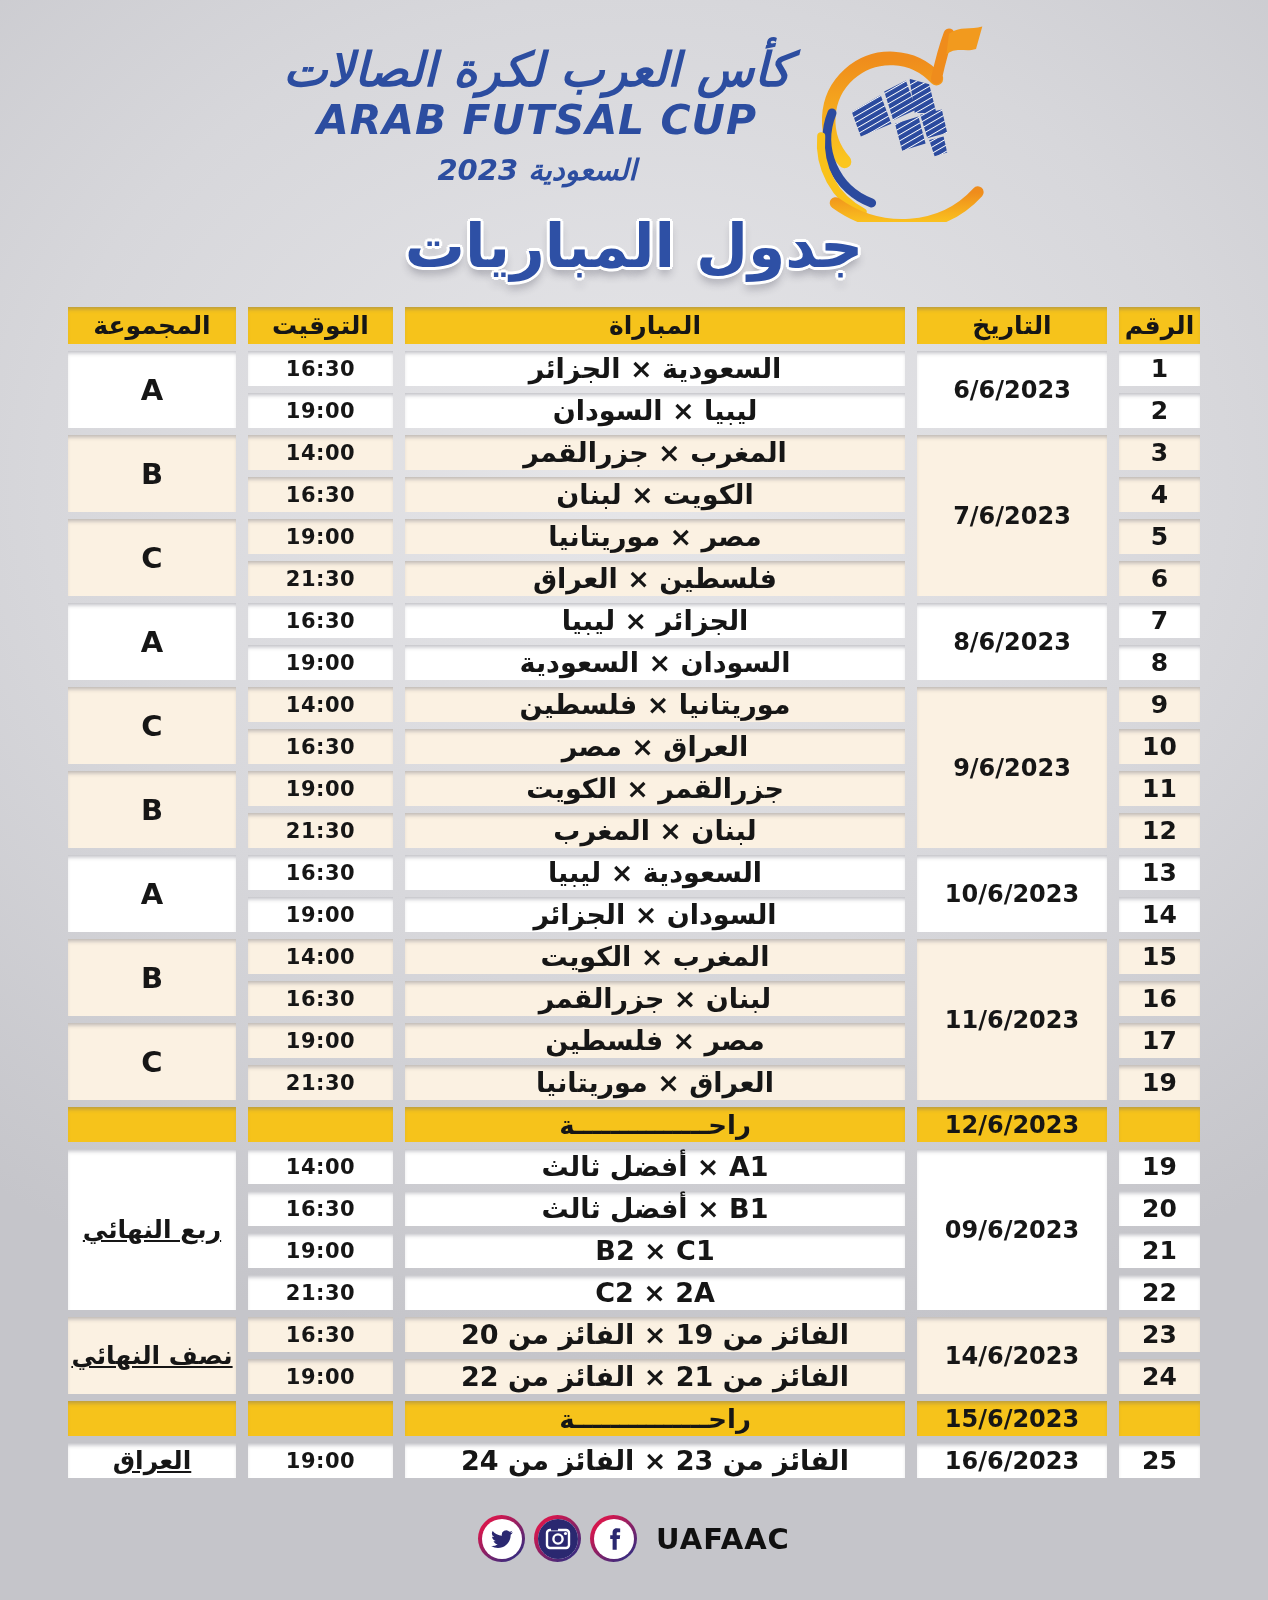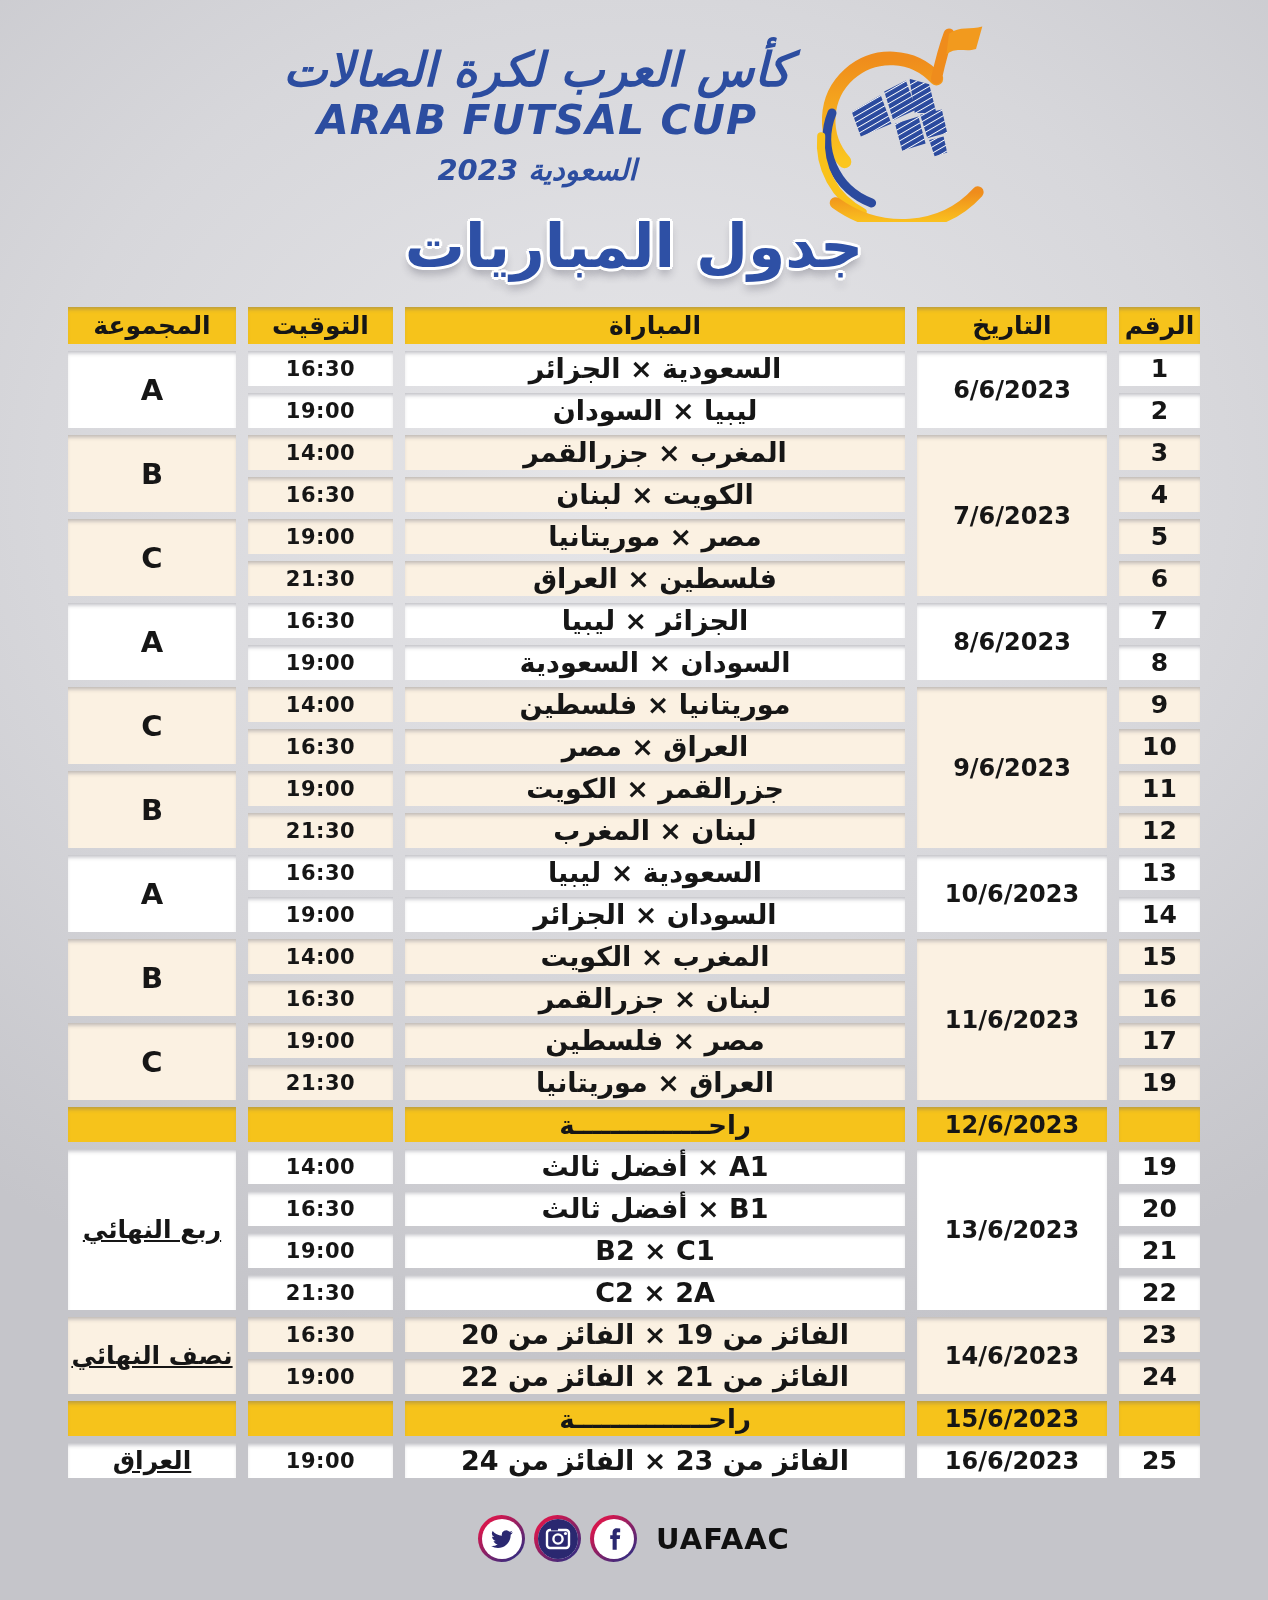--- a/index.html
+++ b/index.html
@@ -216,21 +216,21 @@
           </tr>
           <tr>
             <td class="rest num"></td>
             <td class="rest date">12/6/2023</td>
             <td class="rest match">راحـــــــــــــــة</td>
             <td class="rest time"></td>
             <td class="rest group"></td>
           </tr>
           <tr>
             <td class="w num">19</td>
-            <td class="w date" rowspan="4">13/6/2023</td>
+            <td class="w date" rowspan="4">09/6/2023</td>
             <td class="w match">A1 × أفضل ثالث</td>
             <td class="w time">14:00</td>
             <td class="w group stage" rowspan="4">ربع النهائي</td>
           </tr>
           <tr>
             <td class="w num">20</td>
             <td class="w match">B1 × أفضل ثالث</td>
             <td class="w time">16:30</td>
           </tr>
           <tr>

